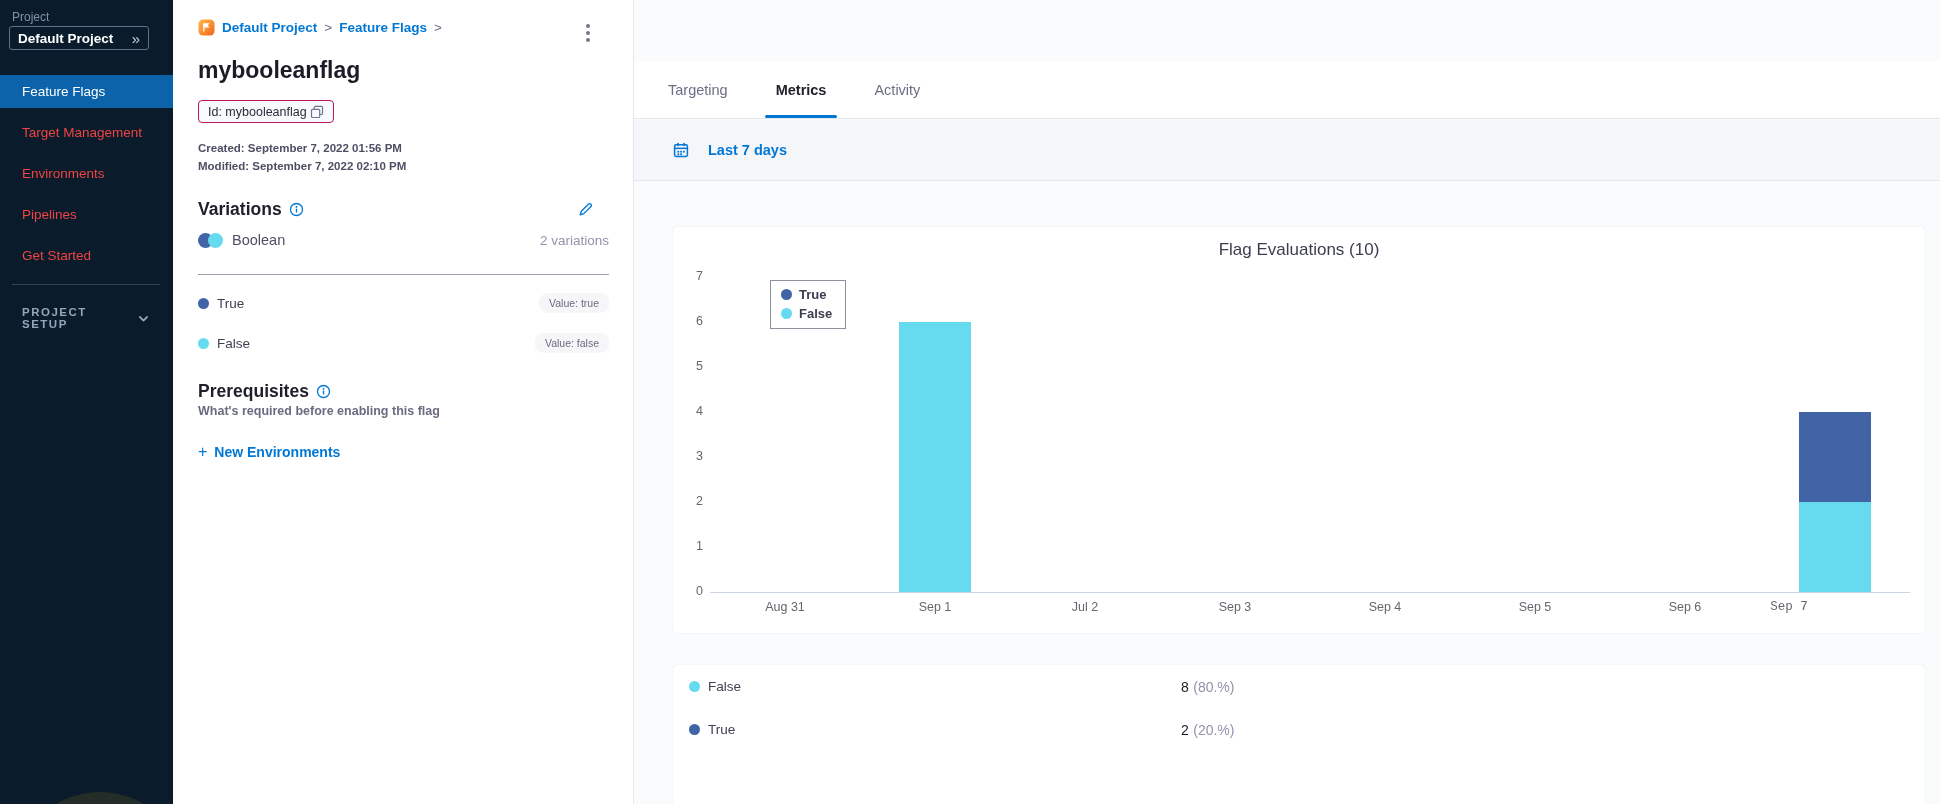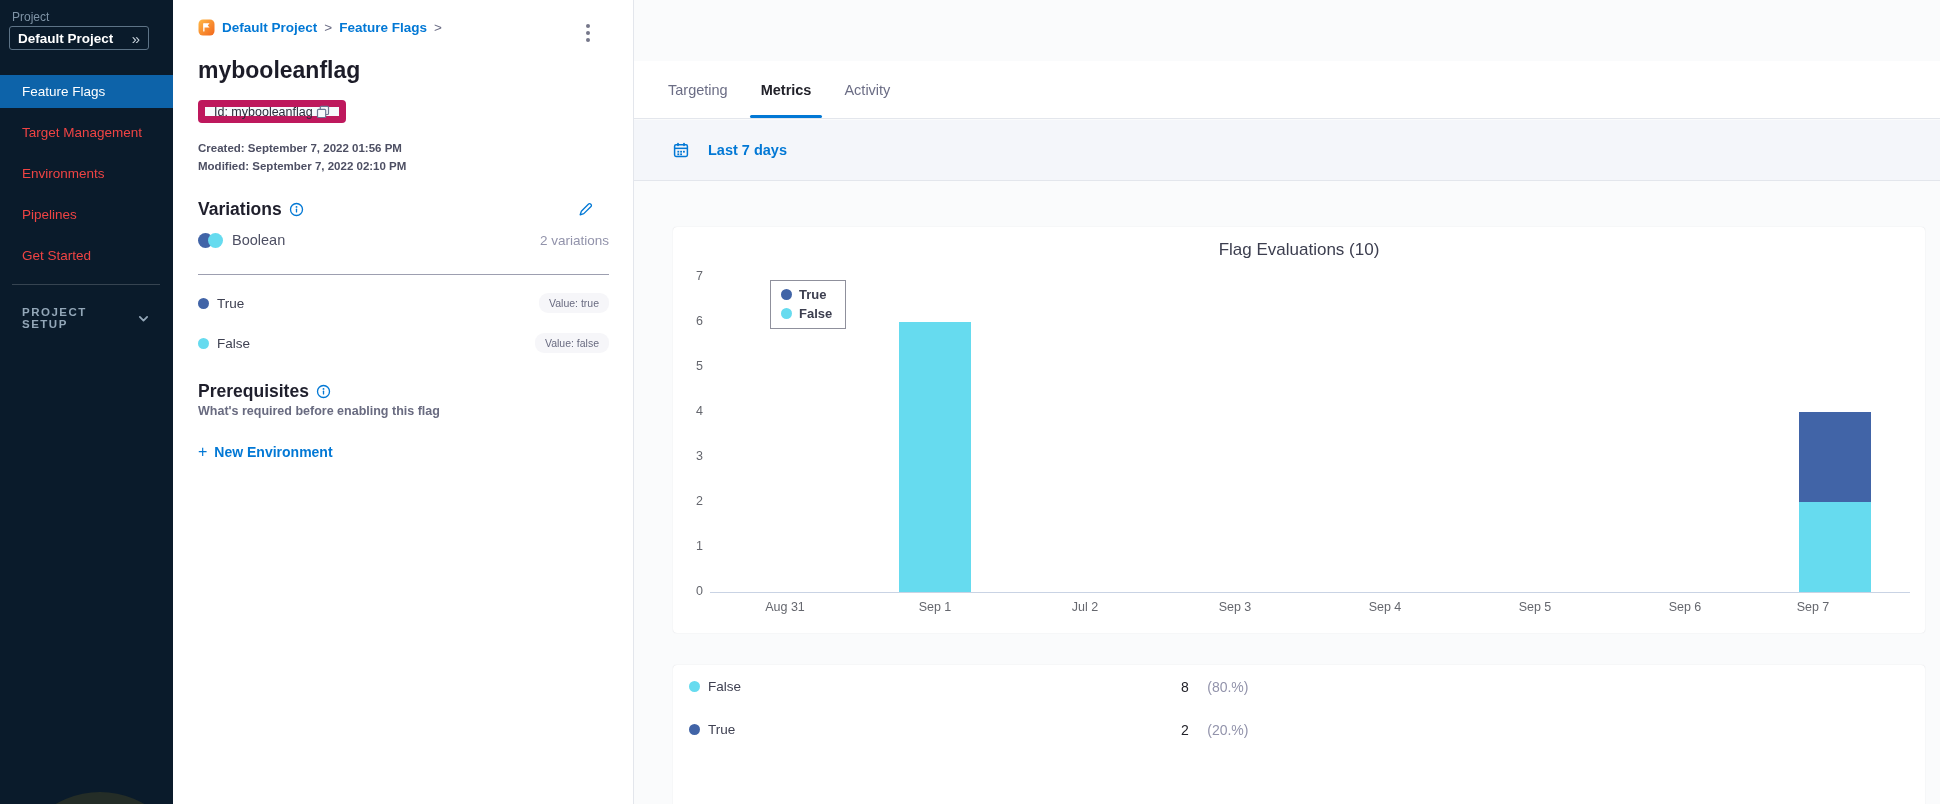--- a/index.html
+++ b/index.html
@@ -26,21 +26,21 @@
   .detail { position: absolute; left: 173px; top: 0; width: 461px; height: 804px; background: #fff; border-right: 1px solid #e3e6ec; }
   .breadcrumb { position: absolute; left: 25px; top: 19px; display: flex; align-items: center; gap: 7px;
     font-size: 13.5px; font-weight: bold; }
   .crumb-link { color: var(--c-accent, #0278d5); cursor: pointer; }
   .crumb-sep { color: #6b6d85; font-weight: normal; }
   .kebab { position: absolute; left: 405px; top: 21px; width: 20px; height: 24px; display: flex; flex-direction: column;
     align-items: center; justify-content: center; gap: 3px; cursor: pointer; }
   .kebab i { width: 4px; height: 4px; border-radius: 50%; background: #75778a; }
   .flag-title { position: absolute; left: 25px; top: 57px; font-size: 23px; font-weight: bold; color: #1c1c28; }
   .id-chip { position: absolute; left: 25px; top: 100px; height: 23px; display: inline-flex; align-items: center; gap: 3px;
-    padding: 0 9px; background: #f7f9fc; border: 7px solid #be185d; border-radius: 4px; font-size: 12.5px; color: #2b2b3a; }
+    padding: 0 9px; background: #f7f9fc; border: 1px solid #be185d; border-radius: 4px; font-size: 12.5px; color: #2b2b3a; }
   .meta-line { position: absolute; left: 25px; font-size: 11.5px; font-weight: bold; color: #4d4f63; }
   .section-head { position: absolute; left: 25px; display: flex; align-items: center; gap: 7px;
     font-size: 17.5px; font-weight: bold; color: #1f1f2c; }
   .pencil-btn { position: absolute; left: 404px; top: 201px; cursor: pointer; }
   .bool-row { position: absolute; left: 25px; top: 232px; width: 411px; display: flex; align-items: center; }
   .bool-icon { display: flex; align-items: center; }
   .bool-icon i { width: 15px; height: 15px; border-radius: 50%; display: block; }
   .bool-icon i.b1 { background: var(--c-true); }
   .bool-icon i.b2 { background: var(--c-false); margin-left: -5px; }
   .bool-label { margin-left: 9px; font-size: 14.5px; color: #4d4f63; }
@@ -58,21 +58,21 @@
   .plus-glyph { font-size: 16px; font-weight: normal; }
 
   
   .main { position: absolute; left: 634px; top: 0; width: 1306px; height: 804px; background: #fafbfc; }
   .main-header { position: absolute; top: 0; left: 0; width: 100%; height: 61px; background: #fff; border-bottom: 1px solid #e3e6ec; }
   .env-label { position: absolute; left: 1004px; top: 25px; font-size: 13px; font-weight: bold; color: #3c3e4f; }
   .env-select { position: absolute; left: 1088px; top: 11px; width: 206px; height: 28px; background: #fff;
     border: 1px solid #d5d8e2; border-radius: 4px; display: flex; align-items: center; justify-content: space-between;
     padding: 0 9px 0 11px; font-size: 13.5px; color: #23232f; cursor: pointer; }
   .tabs-row { position: absolute; top: 61px; left: 0; width: 100%; height: 58px; background: #fff;
-    border-bottom: 1px solid #e3e6ec; display: flex; align-items: stretch; padding-left: 34px; gap: 33px; }
+    border-bottom: 1px solid #e3e6ec; display: flex; align-items: stretch; padding-left: 34px; gap: 48px; }
   .tab { font-size: 14.5px; color: #6b6d85; position: relative; display: flex; align-items: center; cursor: pointer; }
   .tab.active { color: #22222a; font-weight: bold; }
   .tab.active::after { content: ""; position: absolute; left: -11px; right: -11px; bottom: 0; height: 3px;
     background: var(--c-accent, #0278d5); border-radius: 2px; }
   .date-band { position: absolute; top: 120px; left: 0; width: 100%; height: 61px; background: #f4f6fa;
     border-bottom: 1px solid #e3e6ec; display: flex; align-items: center; padding-left: 39px; gap: 19px; }
   .date-label { font-size: 14.5px; font-weight: bold; color: var(--c-accent, #0278d5); cursor: pointer; }
 
   .chart-card { position: absolute; left: 39px; top: 227px; width: 1252px; height: 406px; background: #fff;
     border-radius: 4px; box-shadow: 0 0 1px rgba(96,97,112,.25); }
@@ -86,21 +86,21 @@
   .x-tick { position: absolute; top: 373px; width: 120px; text-align: center; font-size: 12.5px; color: #65676e; }
   .bar { position: absolute; }
 
   .table-card { position: absolute; left: 39px; top: 665px; width: 1252px; height: 180px; background: #fff;
     border-radius: 4px 4px 0 0; box-shadow: 0 0 1px rgba(96,97,112,.25); }
   .thead { height: 36px; border-bottom: 1px solid #d9dce5; display: flex; align-items: center;
     font-size: 13.5px; font-weight: bold; color: #22222a; }
   .tcol1 { padding-left: 16px; width: 508px; display: flex; align-items: center; }
   .trow { height: 43px; display: flex; align-items: center; }
   .tval { font-size: 14px; color: #22222a; }
-  .tpct { font-size: 14px; color: #9293ab; margin-left: 14px; }
+  .tpct { font-size: 14px; color: #9293ab; margin-left: 0; }
 </style>
 </head>
 <body>
 
 <div class="canvas">
 
   <aside class="sidebar">
     <div class="project-label">Project</div>
     <div class="project-selector">
       <span>Default Project</span>
@@ -207,21 +207,21 @@
       <span>Prerequisites</span>
       <svg width="15" height="15" viewBox="0 0 16 16">
         <circle cx="8" cy="8" r="6.4" fill="none" stroke="#0278d5" stroke-width="1.4"></circle>
         <circle cx="8" cy="5.2" r="1" fill="#0278d5"></circle>
         <rect x="7.3" y="7" width="1.4" height="4.3" rx="0.7" fill="#0278d5"></rect>
       </svg>
     </div>
     <div class="prereq-desc">What's required before enabling this flag</div>
     <div class="new-prereq">
       <span class="plus-glyph">+</span>
-      <span>New Environment</span>
+      <span>New Environments</span>
     </div>
   </section>
 
   <section class="main">
 
     <div class="tabs-row">
       <div class="tab">Targeting</div>
       <div class="tab active">Metrics</div>
       <div class="tab">Activity</div>
     </div>
@@ -254,21 +254,21 @@
           <div class="y-tick" style="left: 0px; top: 87px;">6</div>
           <div class="y-tick" style="left: 0px; top: 42px;">7</div>
           <div class="x-tick" style="left: 52px;">Aug 31</div>
           <div class="x-tick" style="left: 202px;">Sep 1</div>
           <div class="bar" style="left: 226px; width: 72px; top: 95px; height: 270px; background: rgb(102, 219, 239);"></div>
           <div class="x-tick" style="left: 352px;">Jul 2</div>
           <div class="x-tick" style="left: 502px;">Sep 3</div>
           <div class="x-tick" style="left: 652px;">Sep 4</div>
           <div class="x-tick" style="left: 802px;">Sep 5</div>
           <div class="x-tick" style="left: 952px;">Sep 6</div>
-          <div class="x-tick" style="left: 1080px;">Sep 7</div>
+          <div class="x-tick" style="left: 1056px; font-family: Liberation Mono, monospace;">Sep 7</div>
           <div class="bar" style="left: 1126px; width: 72px; top: 275px; height: 90px; background: rgb(102, 219, 239);"></div>
           <div class="bar" style="left: 1126px; width: 72px; top: 185px; height: 90px; background: rgb(65, 100, 167);"></div>
         </div>
       <div class="legend">
         <div class="legend-row">
           <span class="dot dot-true"></span>
           <span>True</span>
         </div>
         <div class="legend-row">
           <span class="dot dot-false"></span>

